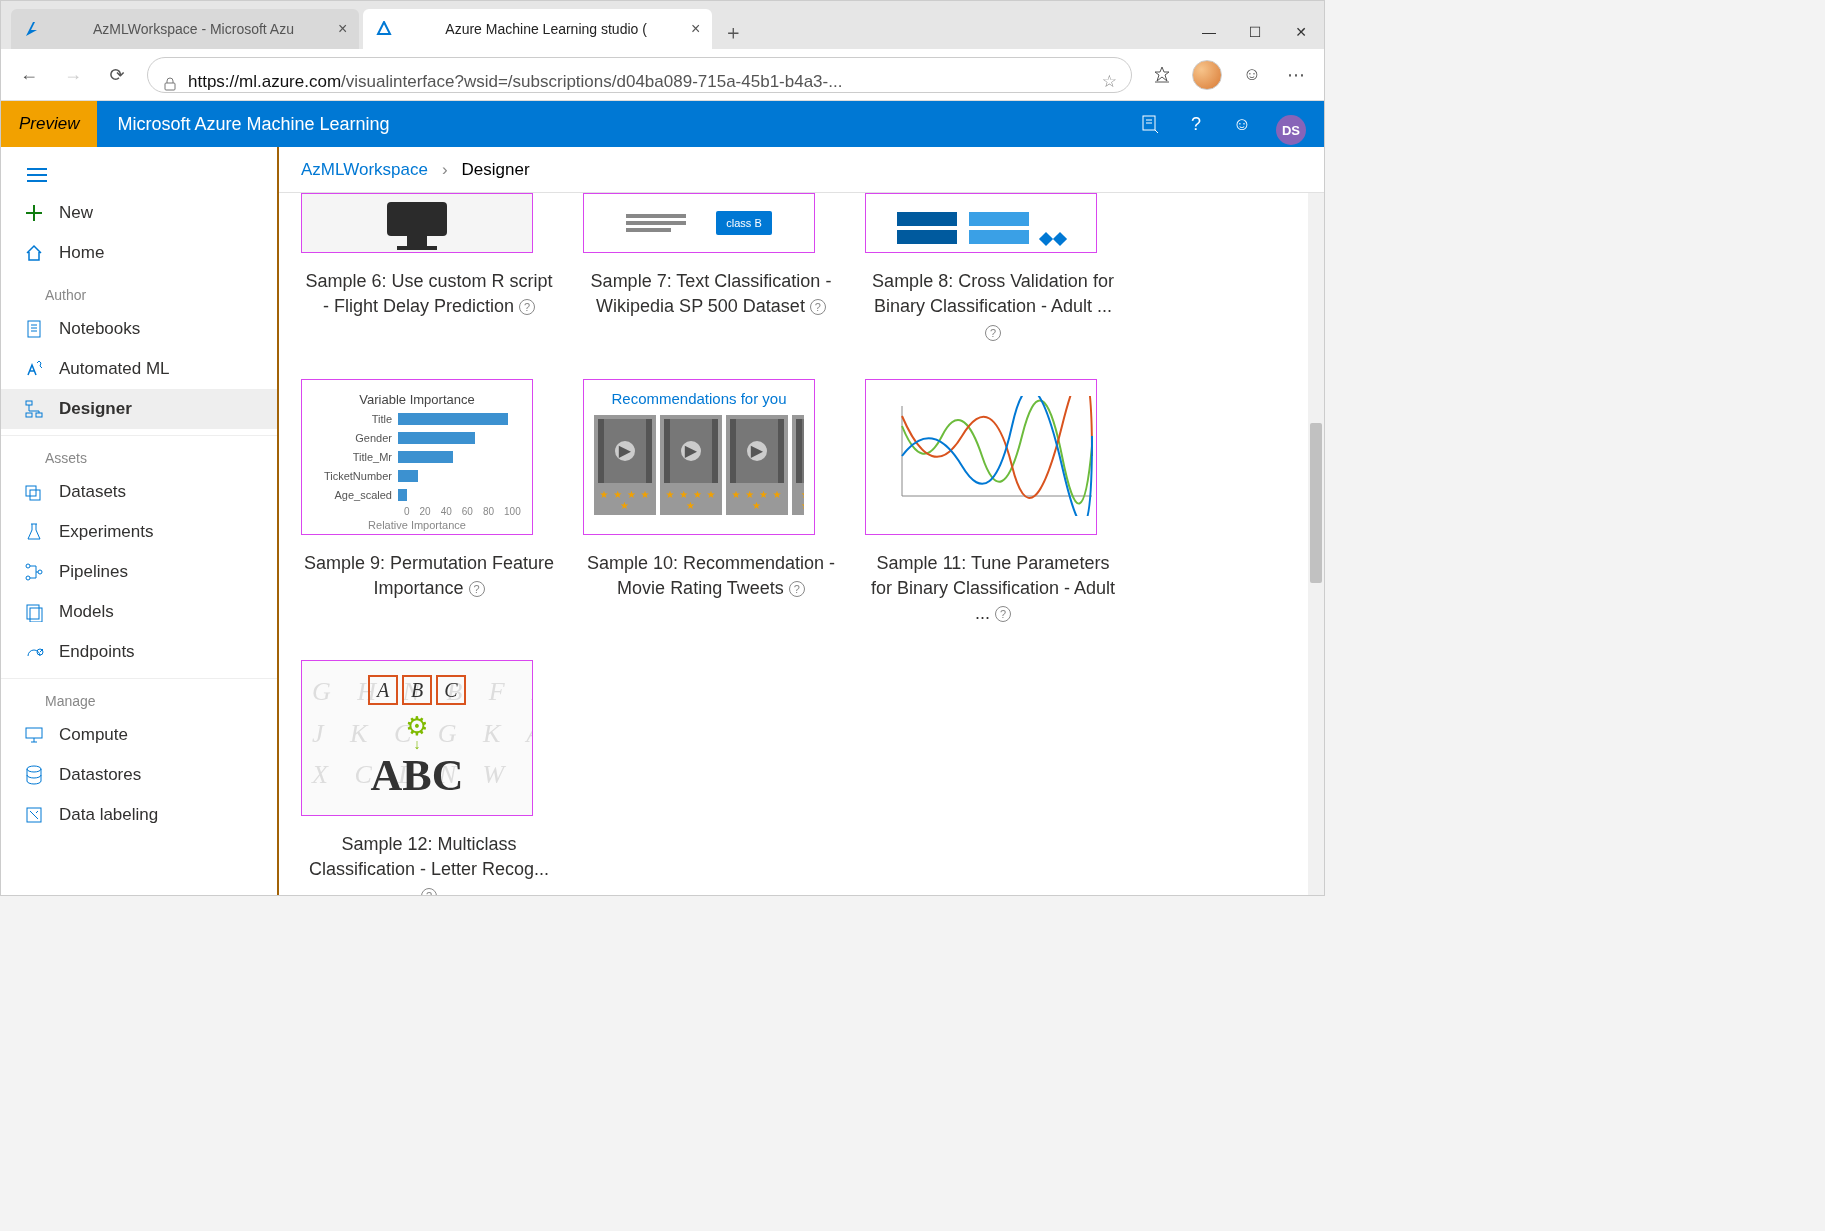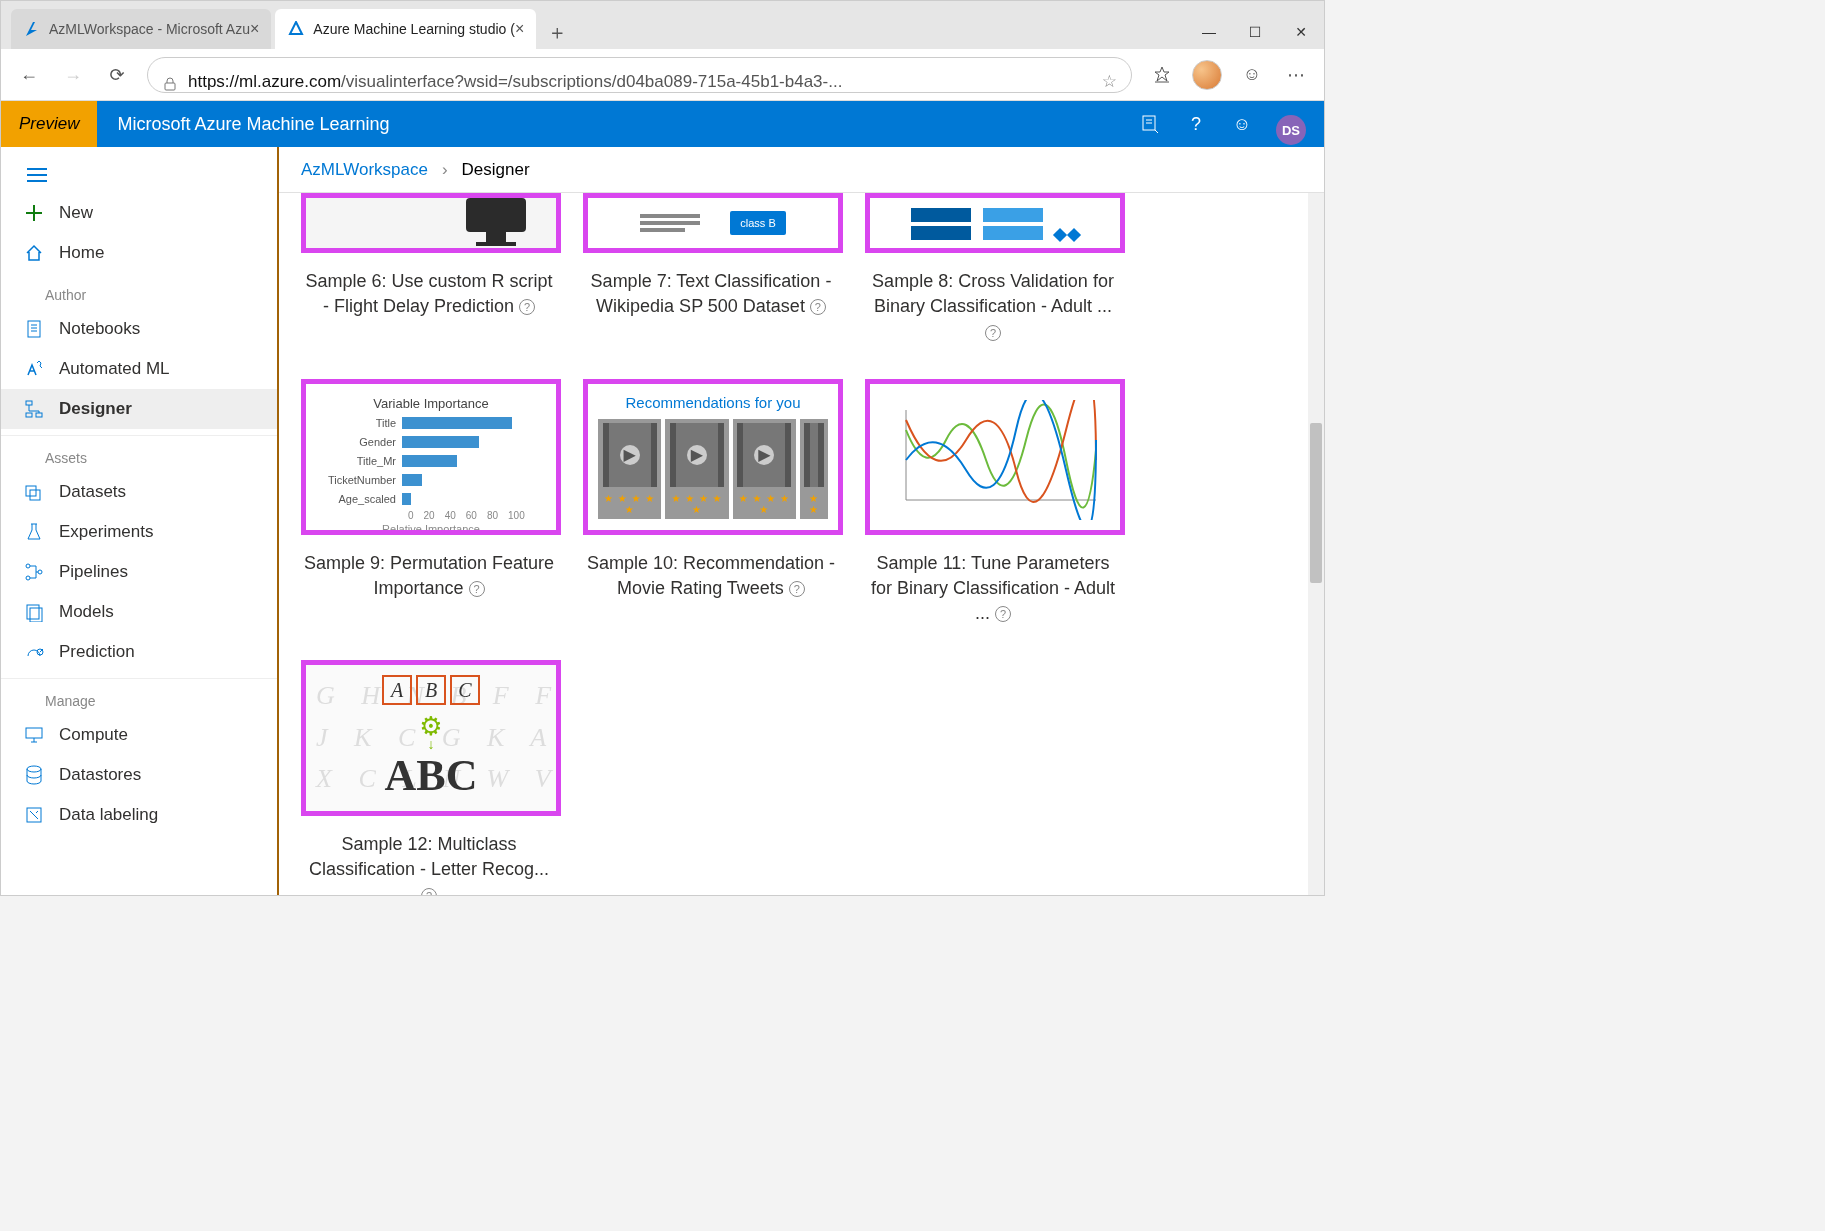--- a/index.html
+++ b/index.html
@@ -2,21 +2,21 @@
 <html><head>
 <meta charset="utf-8">
 <style>
   * { box-sizing: border-box; margin: 0; padding: 0; font-family: "Segoe UI", Tahoma, sans-serif; }
   html, body { width: 100%; height: 100%; overflow: hidden; background: #f3f3f3; }
 
   
   .browser-window { width: 1325px; height: 896px; background: #fff; display:flex; flex-direction:column; border:1px solid #ccc;}
   .titlebar { height:48px; background:#e6e6e6; display:flex; align-items:flex-end; }
   .tabs-strip { display:flex; align-items:flex-end; height:100%; padding-left:10px;}
-  .tab { height:40px; min-width:260px; background:#d9d9d9; border-top-left-radius:6px; border-top-right-radius:6px; display:flex; align-items:center; padding:0 12px; font-size:14px; color:#555; margin-right:4px;}
+  .tab { height:40px; min-width:260px; background:#d9d9d9; border-top-left-radius:6px; border-top-right-radius:6px; display:flex; align-items:center; padding:0 12px; font-size:14px; color:#555; margin-right:4px;gap:44px;}
   .tab.active { background:#fff; color:#222;}
   .tab .fav { width:18px; height:18px; margin-right:8px; display:inline-flex; align-items:center; justify-content:center;}
   .tab .close { margin-left:auto; font-size:16px; color:#555;}
   .new-tab { width:34px; height:34px; display:flex; align-items:center; justify-content:center; font-size:20px; color:#555;}
   .win-controls { margin-left:auto; display:flex;}
   .win-btn { width:46px; height:34px; display:flex; align-items:center; justify-content:center; color:#333; font-size:14px;}
 
   .addrbar { height:52px; background:#fff; display:flex; align-items:center; padding:0 14px; gap:16px; border-bottom:1px solid #ddd;}
   .nav-btn { width:28px; height:28px; display:flex; align-items:center; justify-content:center; color:#555; font-size:18px;}
   .nav-btn.disabled{color:#ccc;}
@@ -45,21 +45,21 @@
 
   .main { flex:1; display:flex; flex-direction:column; min-width:0;}
   .breadcrumb { height:46px; border-bottom:1px solid #e1e1e1; display:flex; align-items:center; padding-left:22px; font-size:17px; gap:14px;}
   .breadcrumb a { color:#0078d4; text-decoration:none;}
   .breadcrumb .sep{color:#888;}
 
   .content-scroll { flex:1; overflow:auto; position:relative;}
   .content-inner { padding: 0 22px 40px 22px;}
   .card-grid { display:grid; grid-template-columns: repeat(3, 256px); column-gap: 26px; row-gap: 34px;}
   .card-cell { width:256px; text-align:center;}
-  .card-thumb { width:260px; height:156px; border:5px solid #d946ef; background:#f5f5f5; display:flex; align-items:center; justify-content:flex-end; overflow:hidden; position:relative;}
+  .card-thumb { width:232px; height:156px; border:1px solid #d946ef; background:#f5f5f5; display:flex; align-items:center; justify-content:center; overflow:hidden; position:relative;}
   .card-thumb.partial { height:60px; align-items:flex-end;}
   .card-title { margin-top:16px; font-size:18px; color:#323130; line-height:1.4;}
   .info-icon { display:inline-block; width:16px; height:16px; border:1px solid #888; border-radius:50%; font-size:11px; line-height:14px; color:#888; vertical-align:middle;}
 
   
   .fake-scroll { position:absolute; right:0; top:0; bottom:0; width:16px; background:#f1f1f1;}
   .fake-thumb { position:absolute; right:2px; top:230px; width:12px; height:160px; background:#c1c1c1; border-radius:2px;}
 
   
   svg { display:block; }
@@ -273,21 +273,21 @@
         <span>Models</span>
       </div>
       <div class="side-item">
         <span class="side-icon">
             <svg width="22" height="16" viewBox="0 0 22 16">
               <path d="M5 12 a6 6 0 0 1 12 0" fill="none" stroke="currentColor"></path>
               <circle cx="17" cy="8" r="3" fill="none" stroke="currentColor"></circle>
               <path d="M17 8 L20 5" stroke="currentColor"></path>
             </svg>
           </span>
-        <span>Prediction</span>
+        <span>Endpoints</span>
       </div>
 
       <div class="side-section">Manage</div>
       <div class="side-item">
         <span class="side-icon">
             <svg width="20" height="18" viewBox="0 0 20 18">
               <rect x="2" y="2" width="16" height="10" fill="none" stroke="currentColor"></rect>
               <line x1="7" y1="16" x2="13" y2="16" stroke="currentColor"></line>
               <line x1="10" y1="12" x2="10" y2="16" stroke="currentColor"></line>
             </svg>

